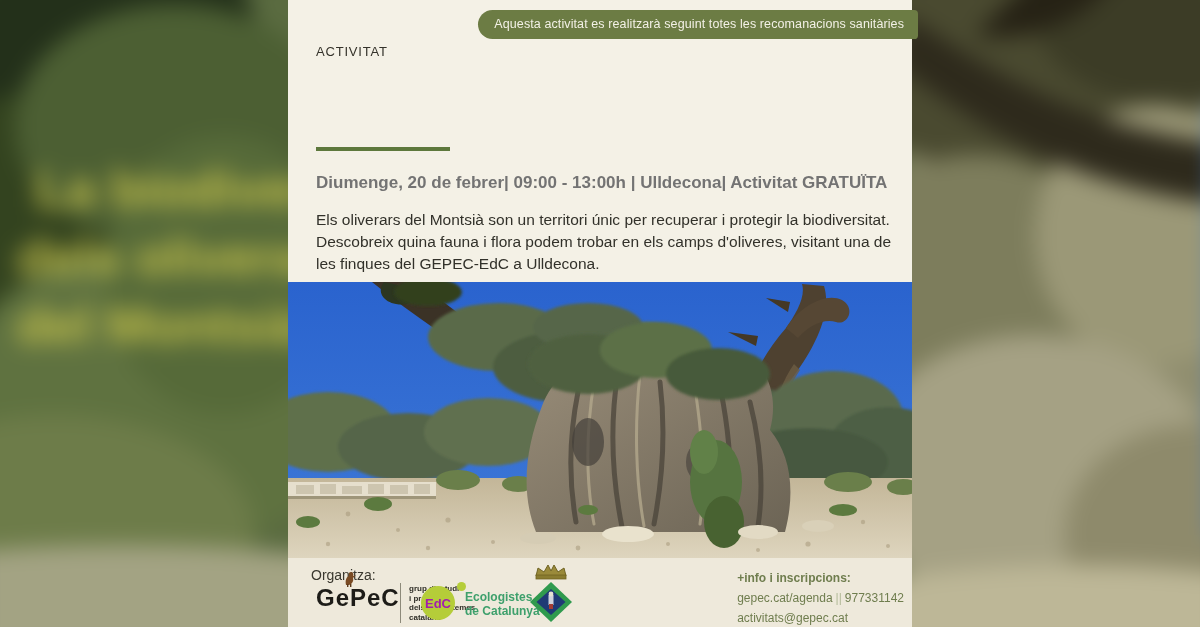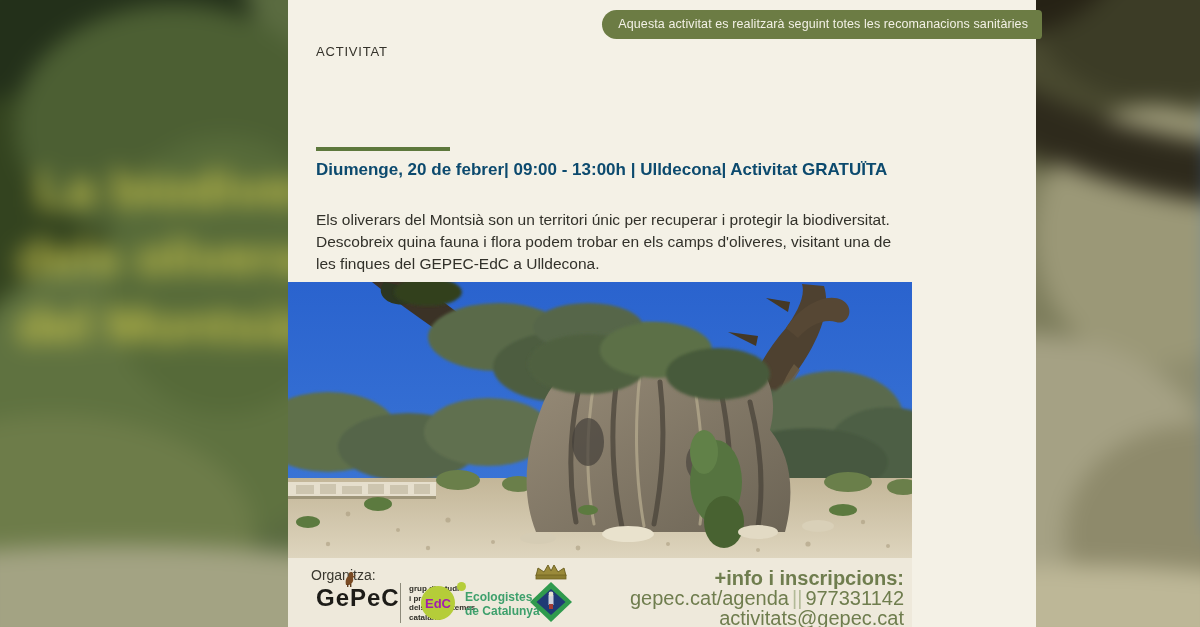--- a/index.html
+++ b/index.html
@@ -7,34 +7,34 @@
          font-family:"Liberation Sans",sans-serif;background:#55663c;}
 
   
   .bg{position:absolute;inset:0;overflow:hidden;}
   .bg-inner{position:absolute;left:-25px;top:-25px;width:1250px;height:677px;
             filter:blur(11px);}
   .bg-inner svg{display:block;width:100%;height:100%;}
   .bg-text{font-weight:700;}
 
   
-  .card{position:absolute;left:288px;top:0;width:748px;height:627px;
+  .card{position:absolute;left:288px;top:0;width:624px;height:627px;
         background:#f4f1e6;}
 
   .badge{position:absolute;top:10px;right:-6px;height:29px;line-height:29px;
          background:#6c7c44;color:#f3f1e6;font-size:12.5px;white-space:nowrap;
          padding:0 14px 0 16px;border-radius:15px 4px 4px 15px;letter-spacing:.1px;}
 
   .kicker{position:absolute;left:28px;top:44px;font-size:13px;letter-spacing:.8px;
           color:#34322a;font-weight:400;}
   .title{position:absolute;left:27px;top:60px;width:580px;color:#587539;
          font-size:35px;line-height:40px;font-weight:700;letter-spacing:-.2px;}
   .rule{position:absolute;left:28px;top:147px;width:134px;height:4px;background:#5d783c;}
-  .meta{position:absolute;left:28px;top:160px;width:590px;font-size:17px;
-        font-weight:700;color:#0c4a6e;}
+  .meta{position:absolute;left:28px;top:173px;width:590px;font-size:17px;
+        font-weight:700;color:#737373;}
   .meeting{position:absolute;left:28px;top:186px;width:590px;font-size:15px;
            font-style:italic;color:#3d3c33;}
   .desc{position:absolute;left:28px;top:209px;width:582px;font-size:15.5px;
         line-height:22px;color:#32312a;}
 
   .photo{position:absolute;left:0;top:282px;width:624px;height:276px;overflow:hidden;}
   .photo svg{display:block;}
 
   
   .footer{position:absolute;left:0;top:558px;width:624px;height:69px;background:#eee9db;}
@@ -47,22 +47,22 @@
              color:#2f2e27;font-weight:700;}
   .edc{position:absolute;left:133px;top:24px;width:170px;height:44px;}
   .edc-circle{position:absolute;left:0;top:4px;width:34px;height:34px;border-radius:50%;
               background:#b5cd39;color:#a21caf;font-weight:700;font-size:13px;
               display:flex;align-items:center;justify-content:center;}
   .edc-dot{position:absolute;left:36px;top:0;width:9px;height:9px;border-radius:50%;
            background:#b5cd39;}
   .edc-name{position:absolute;left:44px;top:9px;font-size:12px;line-height:13.5px;
             font-weight:700;color:#3ea06c;}
   .crest{position:absolute;left:240px;top:2px;}
-  .contact{position:absolute;right:8px;top:10px;text-align:right;
-           color:#6f7d4e;font-size:20px;line-height:20px;margin-left:16px;}
+  .contact{position:absolute;right:8px;top:10px;
+           color:#6f7d4e;font-size:12px;line-height:20px;margin-left:16px;}
   .contact .c1{font-weight:700;}
   .contact .sep{color:#b2ba97;font-weight:400;padding:0 3px;}
 </style>
 </head>
 <body>
 
 <div class="stage">
 
   <div class="bg">
     <div class="bg-inner">

